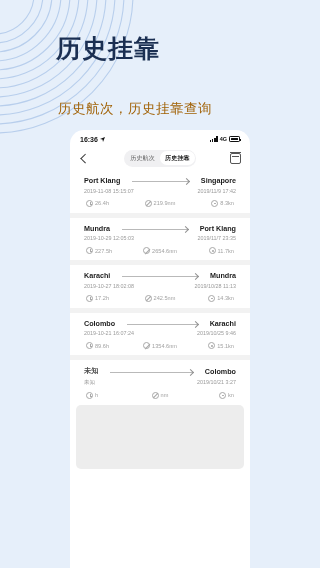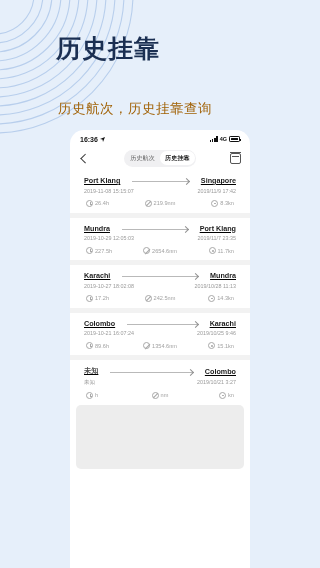--- a/index.html
+++ b/index.html
@@ -65,21 +65,20 @@
   }
   .cal::after {
     content:""; position:absolute; left:-1.1px; right:-1.1px; top:-1.1px;
     height:0; border-top:1.1px solid #555;
   }
   .list { padding:0 0 2px 0; }
   .card { padding:6px 10px 0 10px; background:#fff; }
   .route {
     display:flex; align-items:center; justify-content:flex-end;
     padding:0 4px;
-    text-decoration:underline;
   }
   .port { font-size:7.2px; font-weight:bold; color:#1c1c1c; white-space:nowrap; }
   .port.dim { color:#4a4a4a; }
   .arrowline { flex:1; height:8px; position:relative; margin:0 4px; }
   .arrowline::before {
     content:""; position:absolute; left:8px; right:8px; top:4.6px;
     height:0.8px; background:#b9b9b9;
   }
   .arrowline::after {
     content:""; position:absolute; right:8px; top:2.6px;

